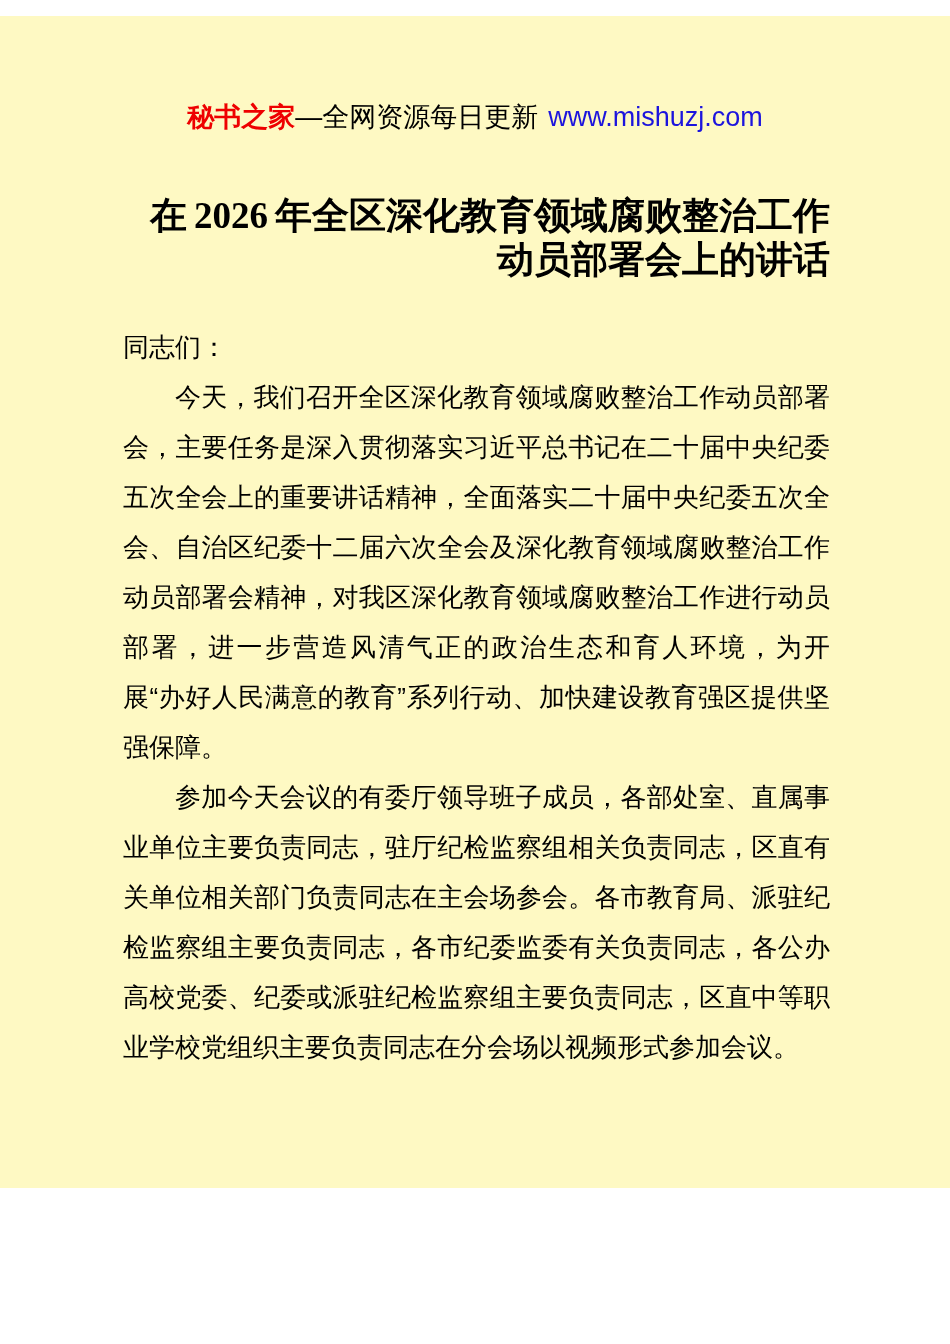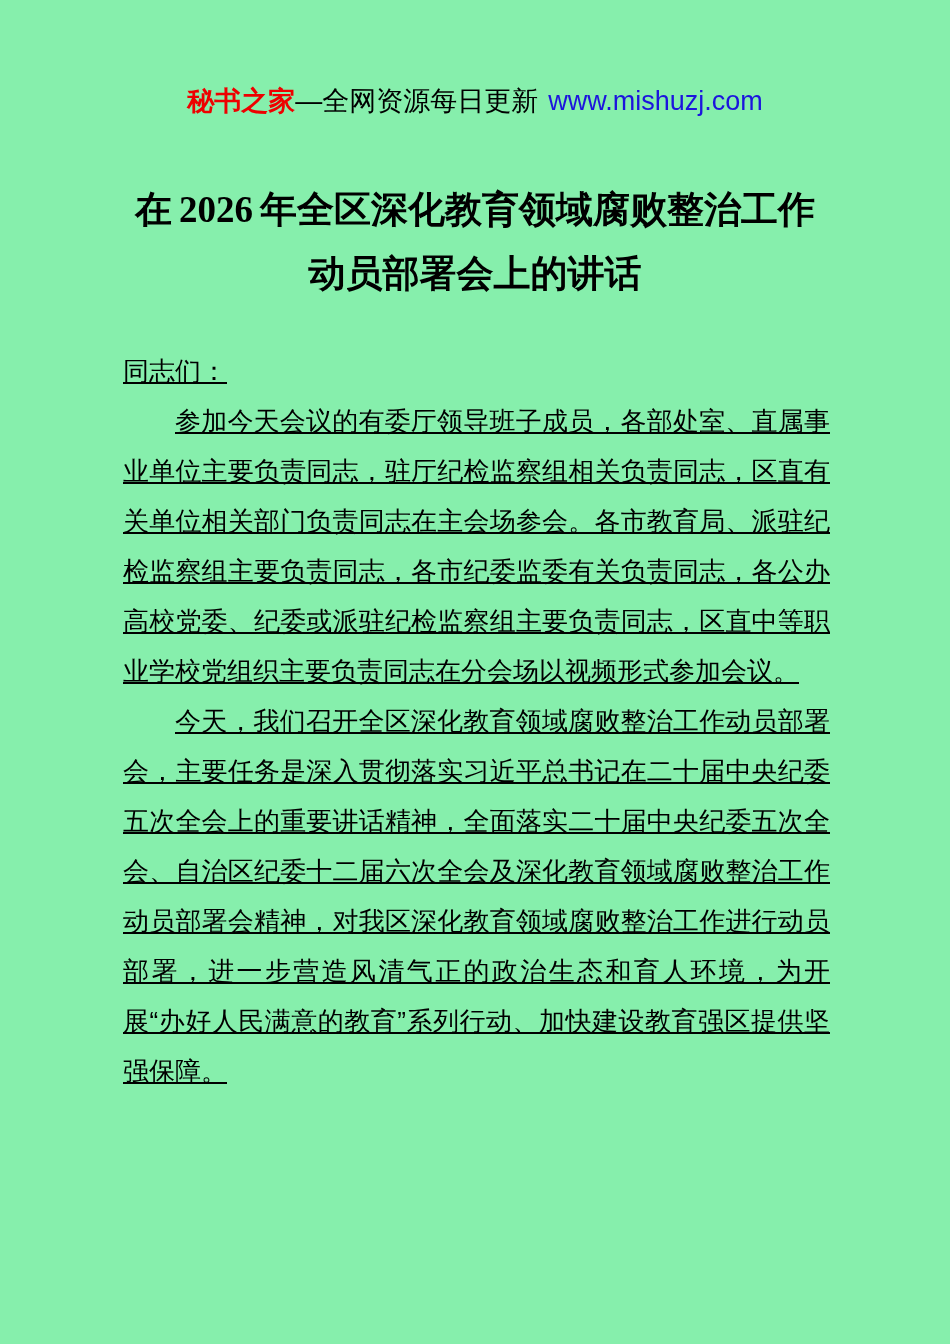--- a/index.html
+++ b/index.html
@@ -1,21 +1,21 @@
 <!DOCTYPE html>
 <html><head>
 <meta charset="utf-8">
 <style>
   html, body { margin: 0; padding: 0; background: #ffffff; }
   .page {
     position: relative;
     width: 950px;
-    height: 1344px;
-    margin: 0 auto;
-    background: #86efac;
+    height: 1172px;
+    margin: 16px auto;
+    background: #fef9c3;
     overflow: hidden;
     color: #000;
     font-family: "Liberation Sans", sans-serif;
   }
   .site-header {
     margin-top: 81px;
     text-align: center;
     font-size: 27px;
     line-height: 40px;
     white-space: nowrap;
@@ -28,53 +28,53 @@
     color: #000000;
   }
   .site-url {
     color: #1c14dd;
     margin-left: 10px;
     text-decoration: none;
   }
   .doc-title {
     margin: 57px auto 0 auto;
     max-width: 710px;
-    text-align: center;
+    text-align: right;
     font-size: 37px;
     font-weight: bold;
-    line-height: 64px;
+    line-height: 44px;
     color: #000;
   }
   .doc-title .year {
     font-family: "Liberation Serif", serif;
     padding: 0 7px;
   }
   .doc-body {
     margin: 40px 120px 0 123px;
     font-size: 26px;
     line-height: 50px;
     text-align: justify;
     text-justify: inter-character;
     color: #000;
   }
-  .doc-body p { margin: 0; text-decoration: underline; }
+  .doc-body p { margin: 0; }
   .doc-body p.indent { text-indent: 2em; }
 </style>
 </head>
 <body>
 
 <div class="page">
 
   <div class="site-header">
     <span class="brand">秘书之家</span><span class="tagline">—全网资源每日更新</span><a class="site-url" href="#">www.mishuzj.com</a>
   </div>
 
   <h1 class="doc-title">
     <span>在</span><span class="year">2026</span><span>年全区深化教育领域腐败整治工作动员部署会上的讲话</span>
   </h1>
 
   <div class="doc-body">
     <p>同志们：</p>
+    <p class="indent">今天，我们召开全区深化教育领域腐败整治工作动员部署会，主要任务是深入贯彻落实习近平总书记在二十届中央纪委五次全会上的重要讲话精神，全面落实二十届中央纪委五次全会、自治区纪委十二届六次全会及深化教育领域腐败整治工作动员部署会精神，对我区深化教育领域腐败整治工作进行动员部署，进一步营造风清气正的政治生态和育人环境，为开展“办好人民满意的教育”系列行动、加快建设教育强区提供坚强保障。</p>
     <p class="indent">参加今天会议的有委厅领导班子成员，各部处室、直属事业单位主要负责同志，驻厅纪检监察组相关负责同志，区直有关单位相关部门负责同志在主会场参会。各市教育局、派驻纪检监察组主要负责同志，各市纪委监委有关负责同志，各公办高校党委、纪委或派驻纪检监察组主要负责同志，区直中等职业学校党组织主要负责同志在分会场以视频形式参加会议。</p>
-    <p class="indent">今天，我们召开全区深化教育领域腐败整治工作动员部署会，主要任务是深入贯彻落实习近平总书记在二十届中央纪委五次全会上的重要讲话精神，全面落实二十届中央纪委五次全会、自治区纪委十二届六次全会及深化教育领域腐败整治工作动员部署会精神，对我区深化教育领域腐败整治工作进行动员部署，进一步营造风清气正的政治生态和育人环境，为开展“办好人民满意的教育”系列行动、加快建设教育强区提供坚强保障。</p>
   </div>
 
 </div>
 
 </body></html>

